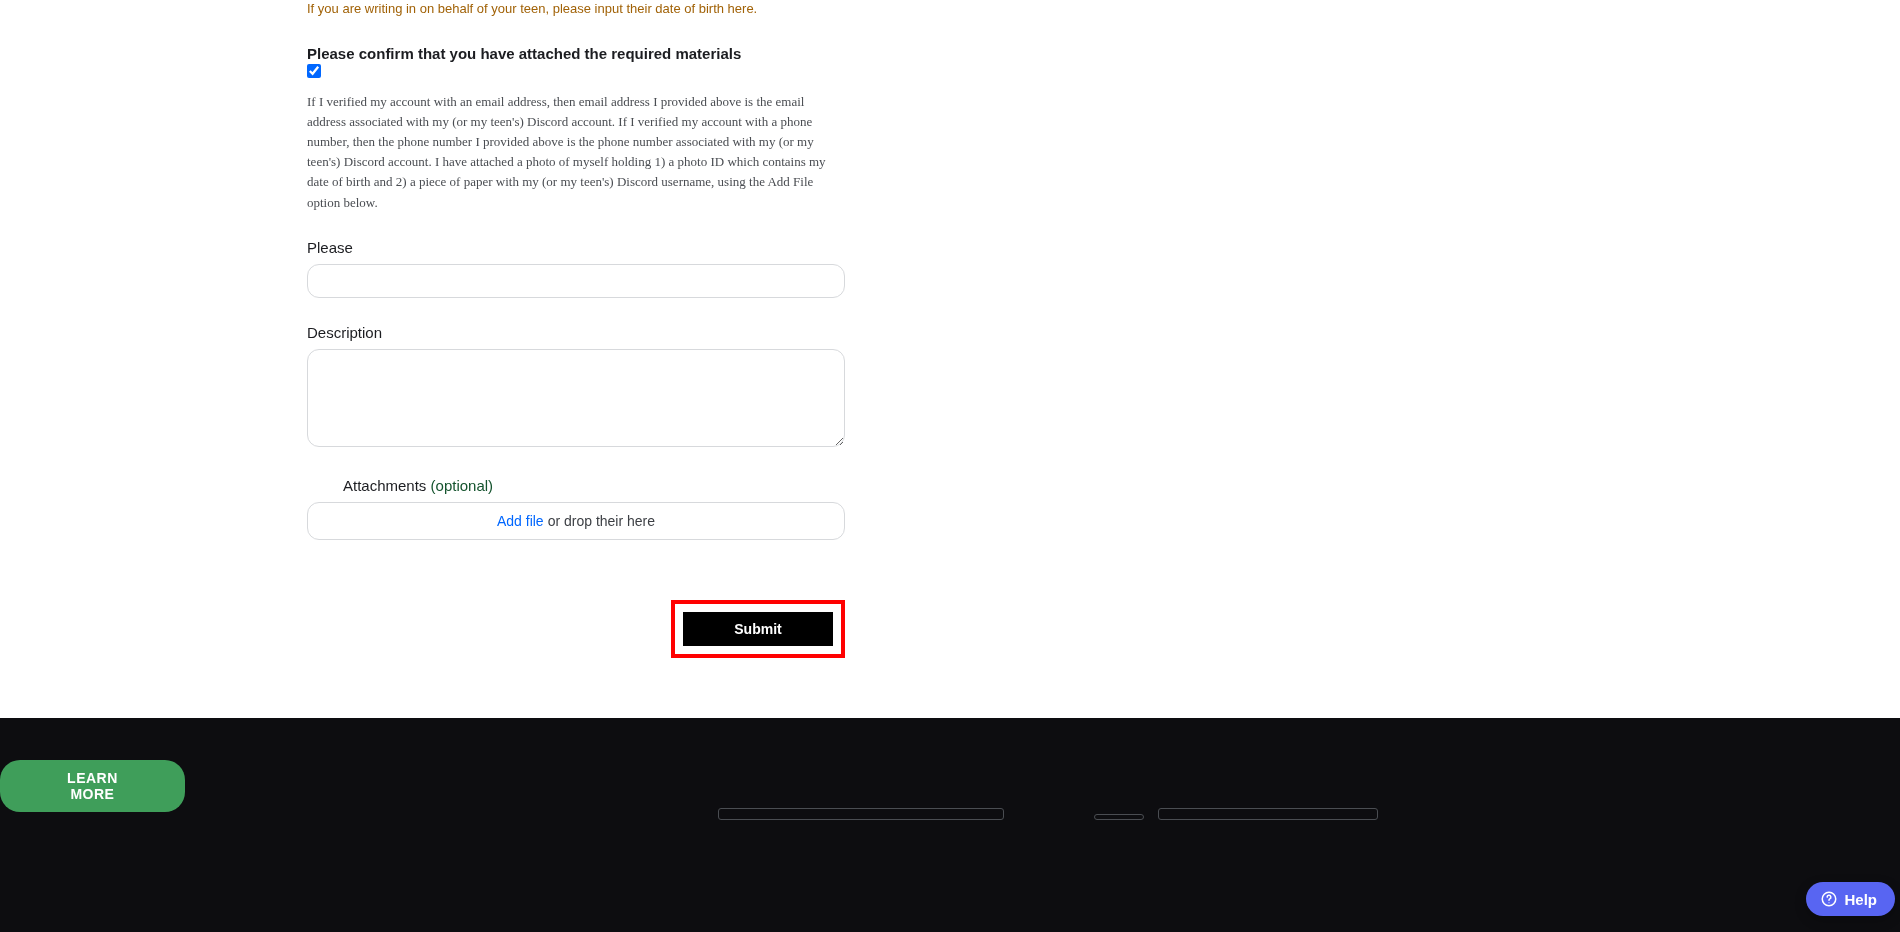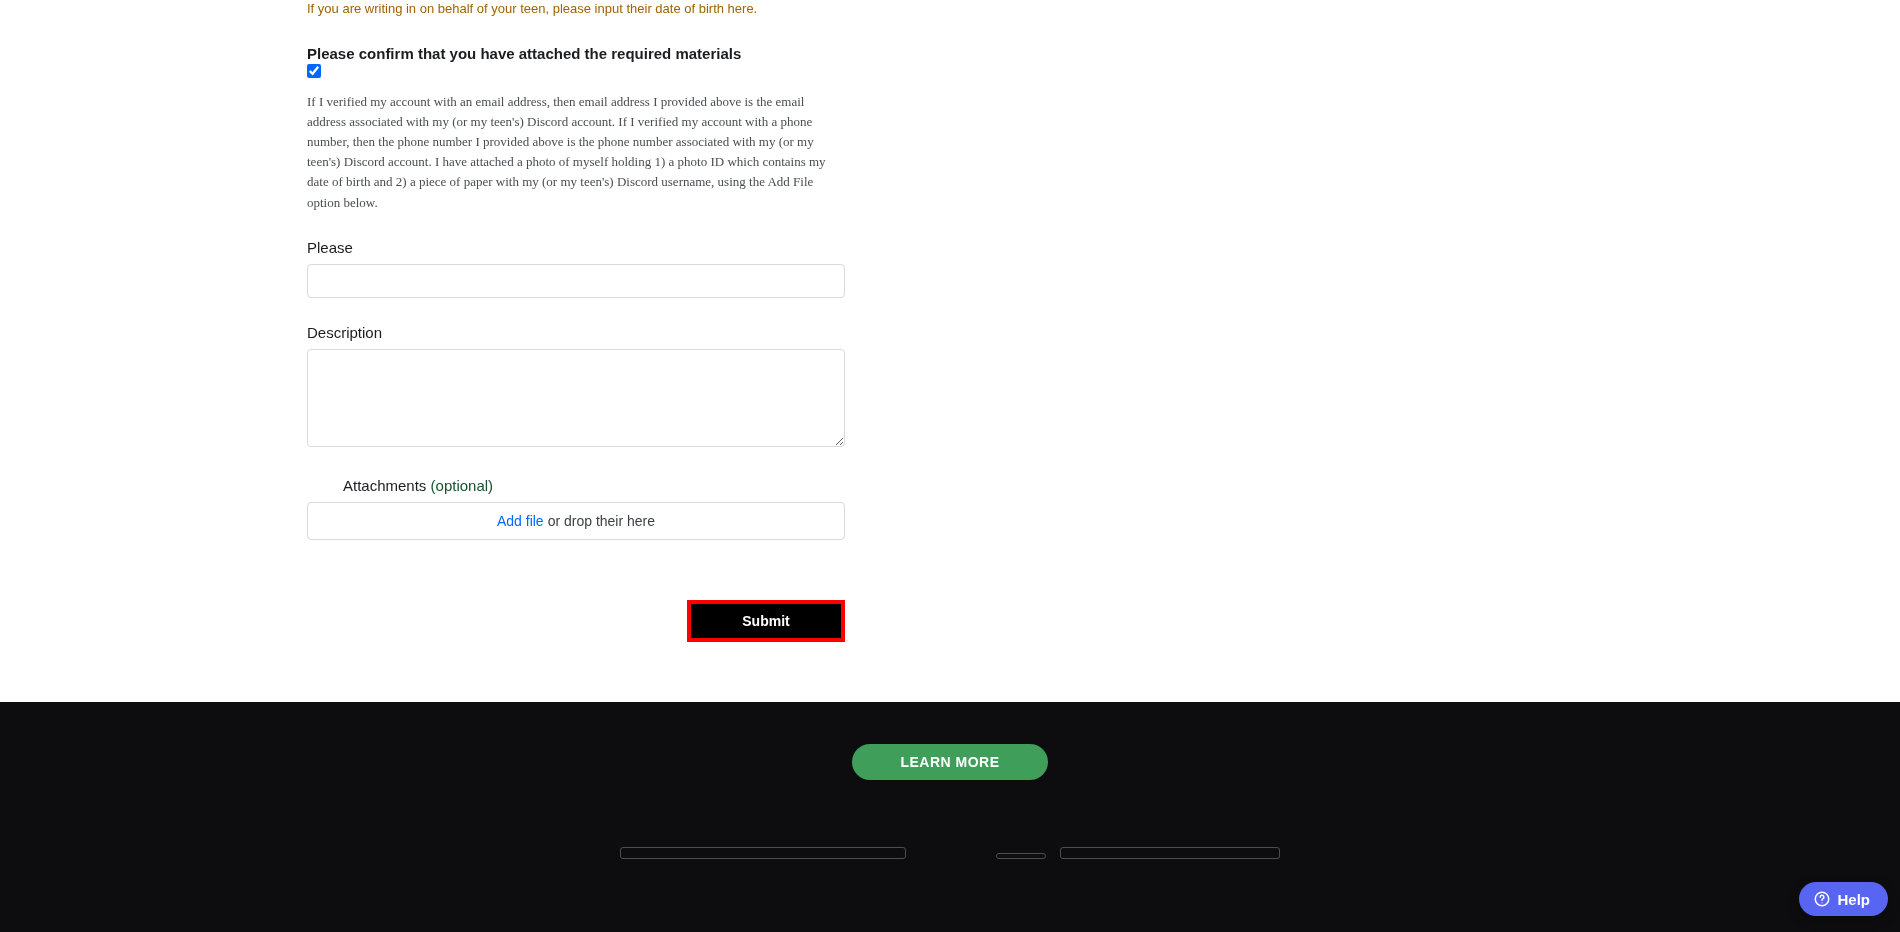--- a/index.html
+++ b/index.html
@@ -46,21 +46,21 @@
     color: #1c1d21;
     margin-bottom: 8px;
   }
   .label .optional {
     font-weight: 400;
     color: #14532d;
   }
   .text-input, .textarea, .dropzone {
     width: 100%;
     border: 1px solid #d7d9dc;
-    border-radius: 4px;
+    border-radius: 12px;
     background: #ffffff;
     font-size: 14px;
     color: #2c2f33;
   }
   .text-input {
     height: 34px;
     padding: 6px 10px;
     margin-bottom: 26px;
   }
   .textarea {
@@ -81,21 +81,21 @@
   .dropzone .add-link { color: #0067ff; font-weight: 500; }
   .dropzone .drop-rest { color: #3c3f44; margin-left: 4px; }
 
   .submit-wrap {
     width: 538px;
     display: flex;
     justify-content: flex-end;
   }
   .submit-highlight {
     border: 4px solid #ff0000;
-    padding: 0;
+    padding: 8px;
     display: inline-block;
   }
   .submit-btn {
     background: #000000;
     color: #ffffff;
     border: none;
     font-size: 14px;
     font-weight: 700;
     width: 150px;
     height: 34px;
@@ -104,21 +104,21 @@
 
   .footer {
     width: 1900px;
     background: #0d0d10;
     padding-top: 42px;
     padding-bottom: 60px;
     min-height: 300px;
   }
   .footer-center {
     display: flex;
-    flex-direction: column;
+    flex-direction: row;
     align-items: center;
     gap: 11px;
   }
   .learn-more {
     background: #3f9e5a;
     color: #ffffff;
     border: none;
     border-radius: 20px;
     font-size: 14px;
     font-weight: 700;
@@ -139,21 +139,21 @@
     border-radius: 3px;
     height: 12px;
     background: transparent;
   }
   .stub-a { width: 286px; margin-right: 90px; }
   .stub-mid { width: 50px; height: 6px; margin-top: 6px; margin-right: 14px; border-radius: 3px;}
   .stub-b { width: 220px; }
 
   .help-widget {
     position: fixed;
-    right: 12px;
+    right: 5px;
     bottom: 16px;
     background: #5865f2;
     color: #ffffff;
     border-radius: 22px;
     padding: 8px 18px 8px 14px;
     display: flex;
     align-items: center;
     font-weight: 700;
     font-size: 15px;
     cursor: pointer;

